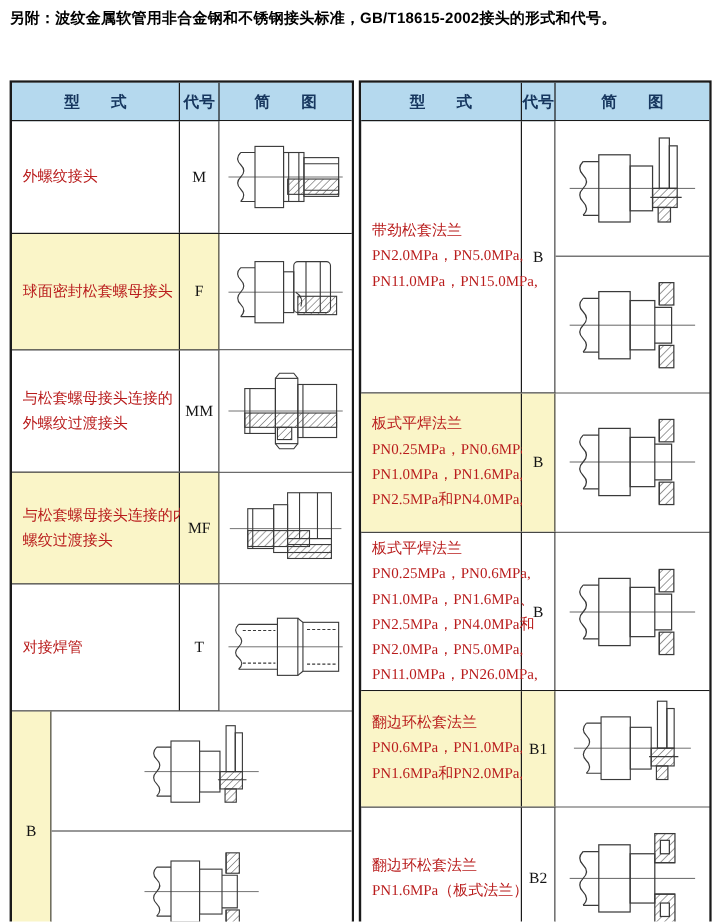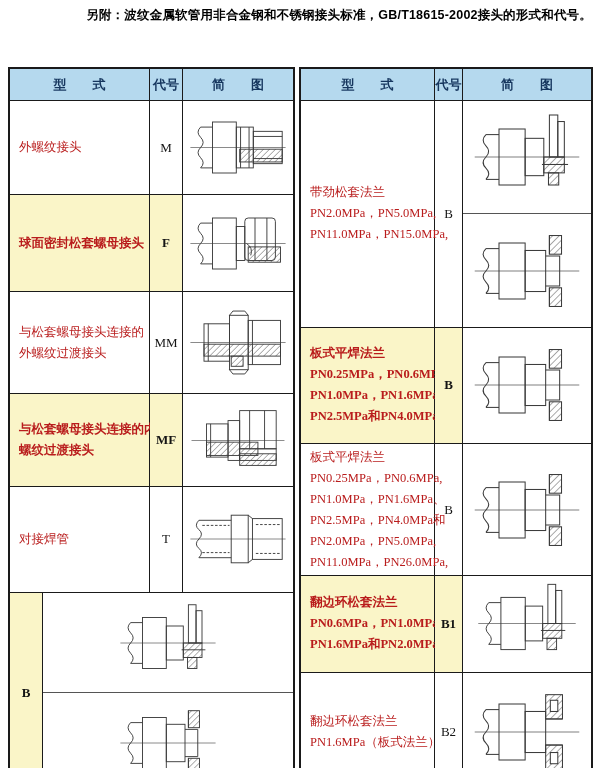--- a/index.html
+++ b/index.html
@@ -3,21 +3,21 @@
 <meta charset="utf-8">
 <style>
   html,body{margin:0;padding:0;}
   body{
     width:600px;height:768px;position:relative;background:#ffffff;
     font-family:"Liberation Sans","DejaVu Sans",sans-serif;
     overflow:hidden;
   }
   .page-title{
     position:absolute;left:8px;top:7px;width:584px;
-    font-size:12.5px;font-weight:bold;color:#000;letter-spacing:0.2px;text-align:right;
+    font-size:12.5px;font-weight:bold;color:#000;letter-spacing:0.2px;
   }
   .ftable{
     position:absolute;display:flex;flex-direction:column;
     border:2px solid var(--border,#1a1a1a);background:#fff;box-sizing:border-box;margin-top:29px;
   }
   #left-table{left:8px;top:38px;width:287px;height:727px;}
   #right-table{left:299px;top:38px;width:294px;height:727px;}
   .trow{display:flex;box-sizing:border-box;border-bottom:1px solid var(--border,#1a1a1a);min-height:0;}
   .trow:last-child{border-bottom:none;}
   .thead{background:var(--header-bg,#b5d9ee);flex:0 0 auto;}
@@ -29,21 +29,21 @@
   .type-cell{padding:4px 6px 4px 9px;
       font-family:"Liberation Serif","DejaVu Serif",serif;
       font-size:12.5px;color:#b91c1c;}
   .type-line{line-height:21px;white-space:nowrap;}
   .code-cell{align-items:center;
       font-family:"Liberation Serif","DejaVu Serif",serif;
       font-size:13px;color:#141414;}
   .diagram-cell{background:#fff;flex:1;padding:0;justify-content:stretch;}
   .dbox{flex:1;display:flex;align-items:center;justify-content:center;min-height:0;}
   .dbox + .dbox{border-top:1px solid #555;}
-  .hl{background:var(--highlight-bg,#faf5c8);font-weight:bold;}
+  .hl{background:var(--highlight-bg,#faf5c8);}
   svg{display:block;}
 </style>
 </head>
 <body style="--header-bg: #B5D9EE; --header-text: #16365E; --highlight-bg: #FAF5C8; --border: #1A1A1A;">
 
 <svg width="0" height="0" style="position:absolute">
   <defs>
     <pattern id="hatch" patternUnits="userSpaceOnUse" width="5" height="5" patternTransform="rotate(45)">
       <line x1="0" y1="0" x2="0" y2="5" stroke="#4a4a4a" stroke-width="1"></line>
     </pattern>

